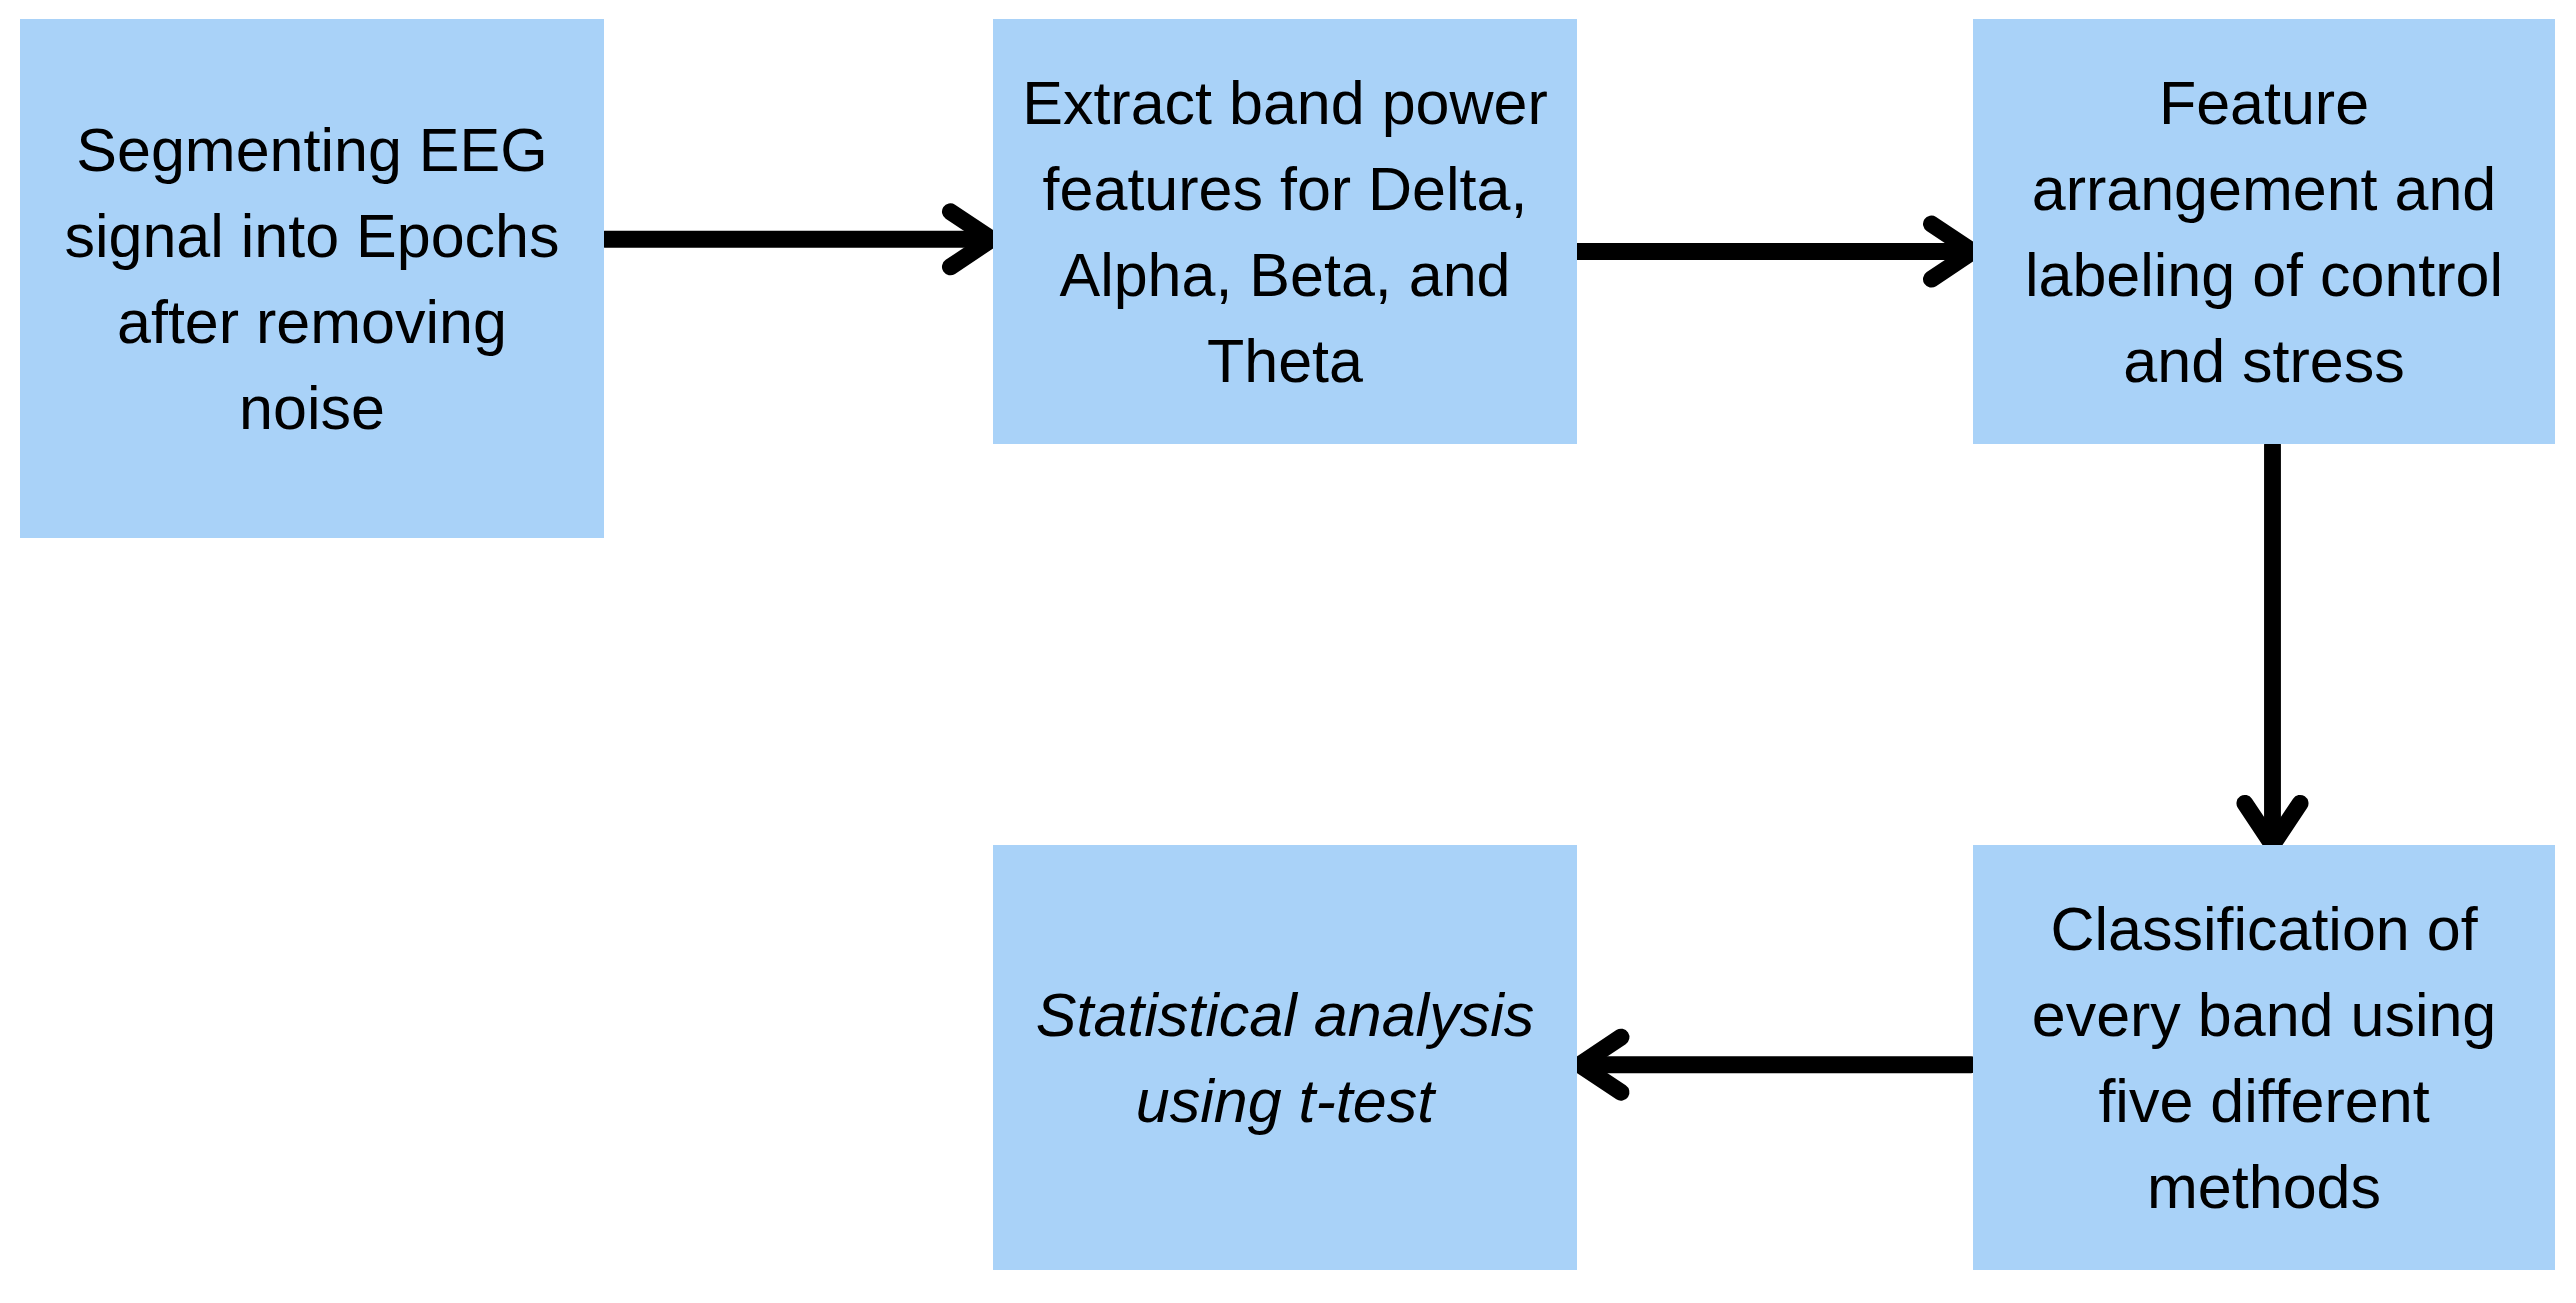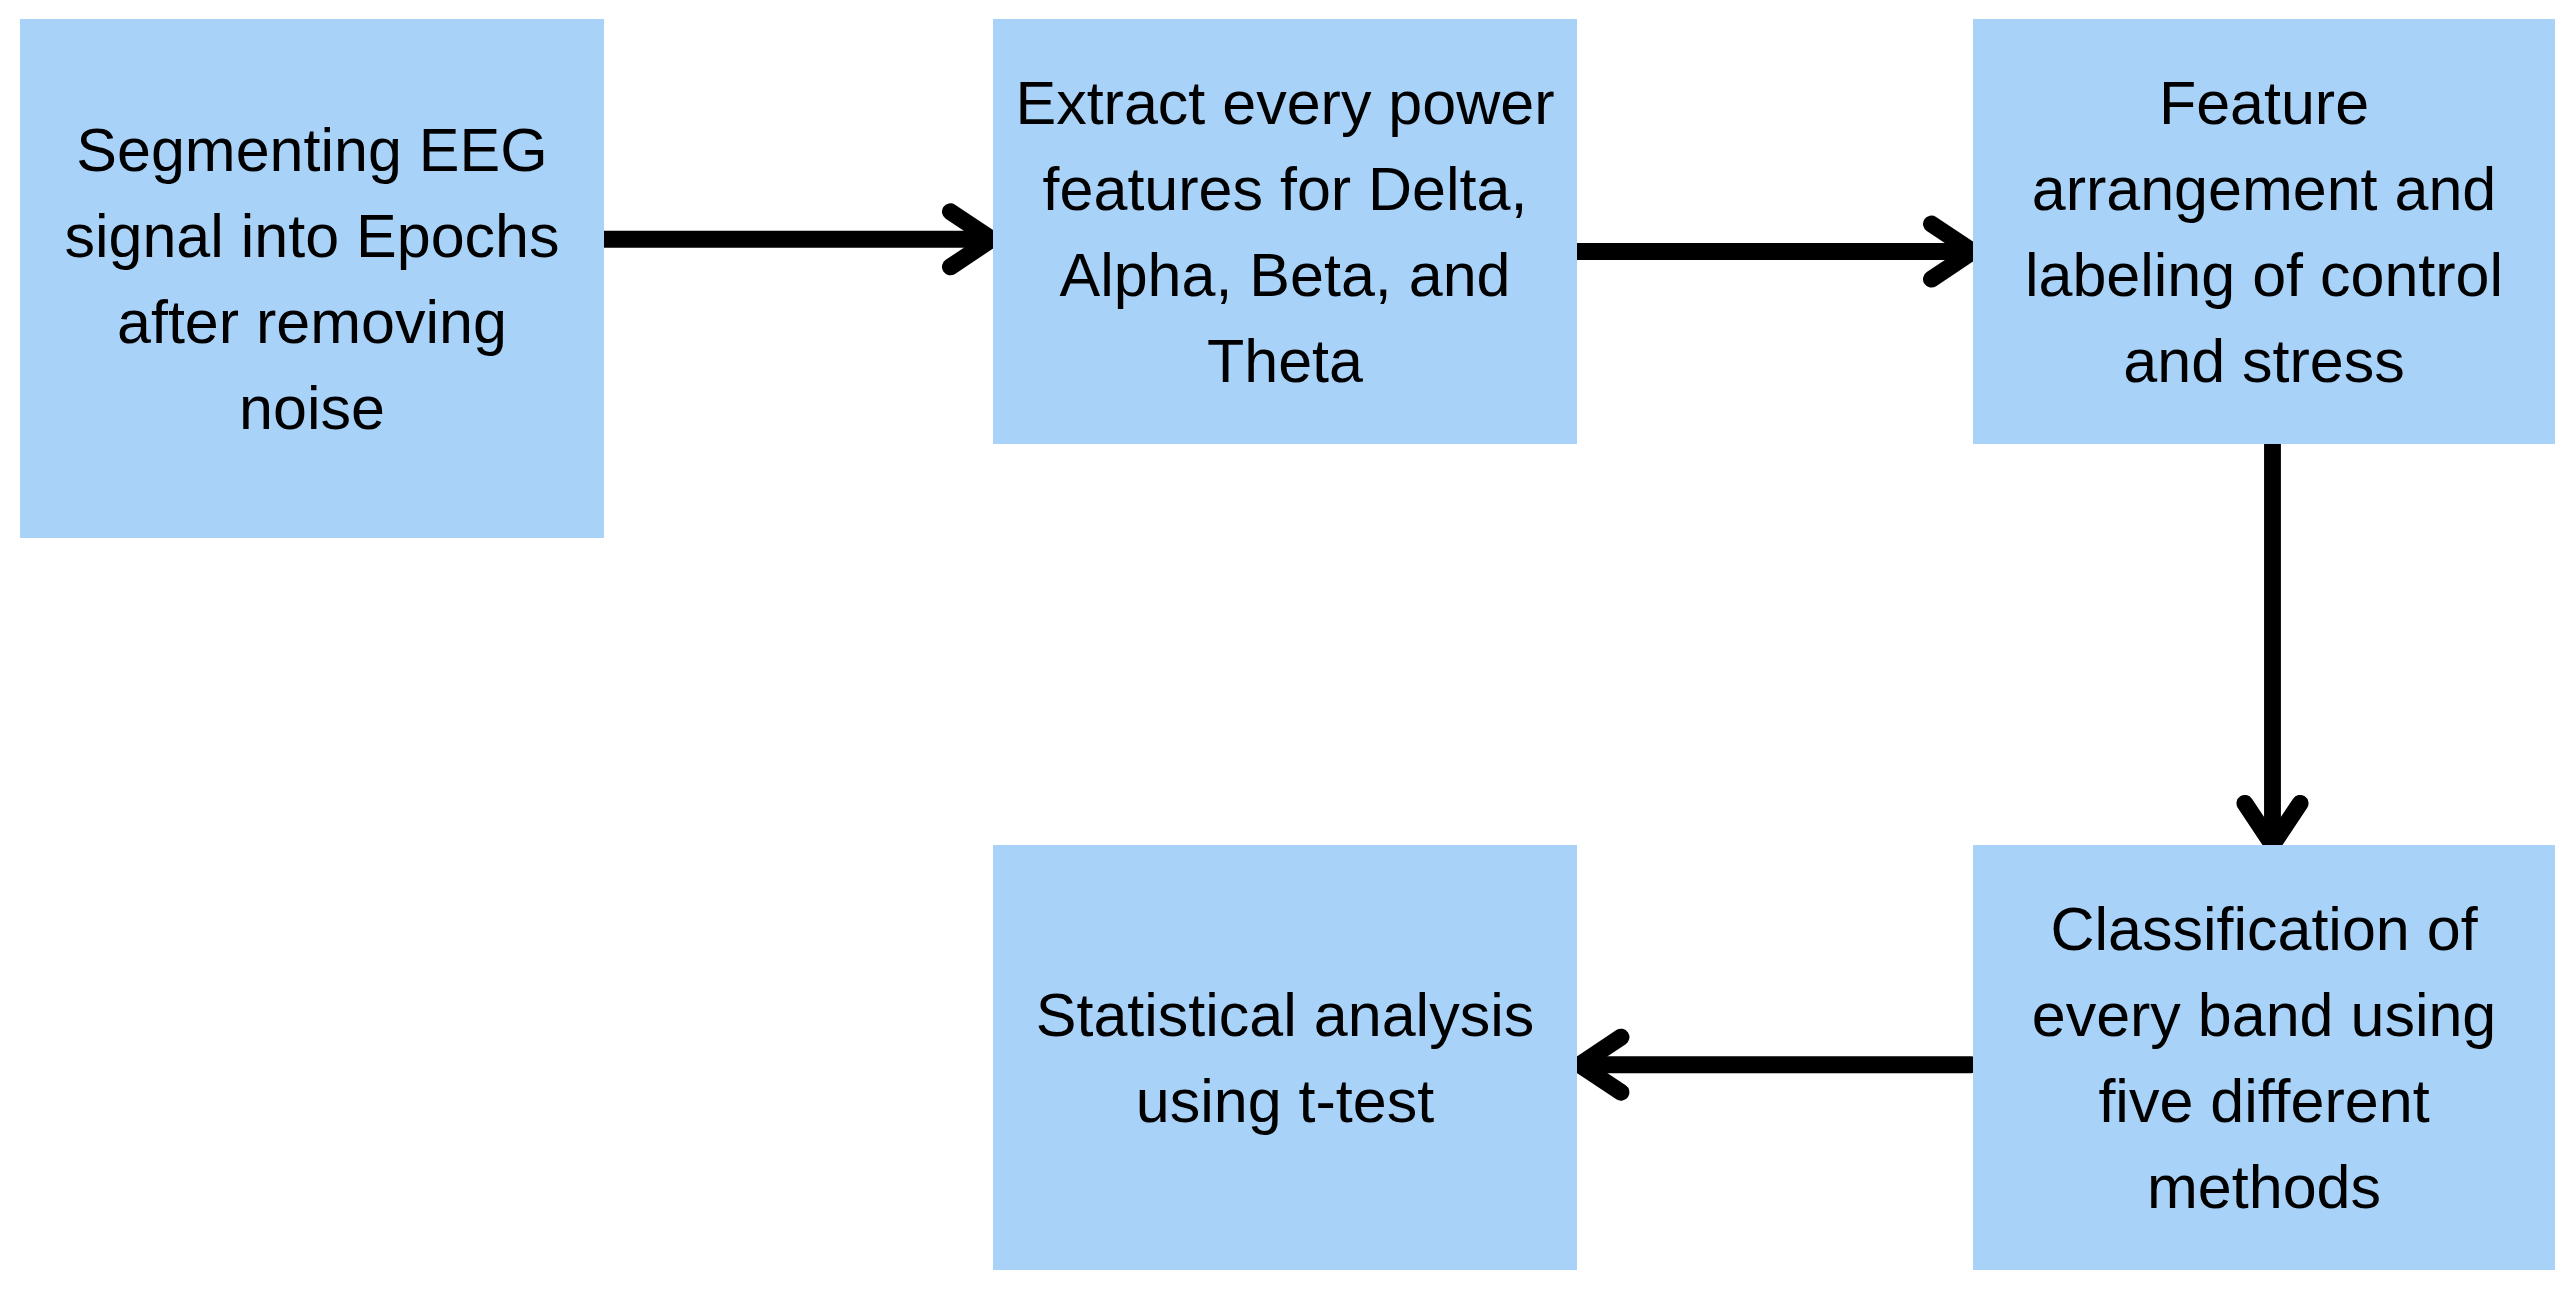--- a/index.html
+++ b/index.html
@@ -29,21 +29,21 @@
     white-space: pre-line;
     box-sizing: border-box;
     padding: 6.1px;
   }
   
   .node-segment  { left: 20px;   top: 19px;   width: 584px; height: 519px; }
   .node-extract  { left: 993px; top: 19px;   width: 584px; height: 425px; }
   .node-arrange  { left: 1973px; top: 19px;   width: 582px; height: 425px; }
   
   .node-classify { left: 1973px; top: 845px; width: 582px; height: 425px; }
-  .node-stats    { left: 993px; top: 845px; width: 584px; height: 425px; }
+  .node-stats    { left: 993px; top: 845px; width: 584px; height: 425px; font-style: italic; }
 
   .connectors {
     position: absolute;
     left: 0;
     top: 0;
     width: 2576px;
     height: 1304px;
   }
   .connectors path {
     stroke: #000000;
@@ -75,21 +75,21 @@
       <path d="M2572 1389 H2071"></path>
       <path d="M2115 1353 L2061 1389 L2115 1425"></path>
     </g>
   </svg>
 
   <div class="flow-node node-segment">Segmenting EEG
 signal into Epochs
 after removing
 noise</div>
 
-  <div class="flow-node node-extract">Extract every power
+  <div class="flow-node node-extract">Extract band power
 features for Delta,
 Alpha, Beta, and
 Theta</div>
 
   <div class="flow-node node-arrange">Feature
 arrangement and
 labeling of control
 and stress</div>
 
   <div class="flow-node node-classify">Classification of

